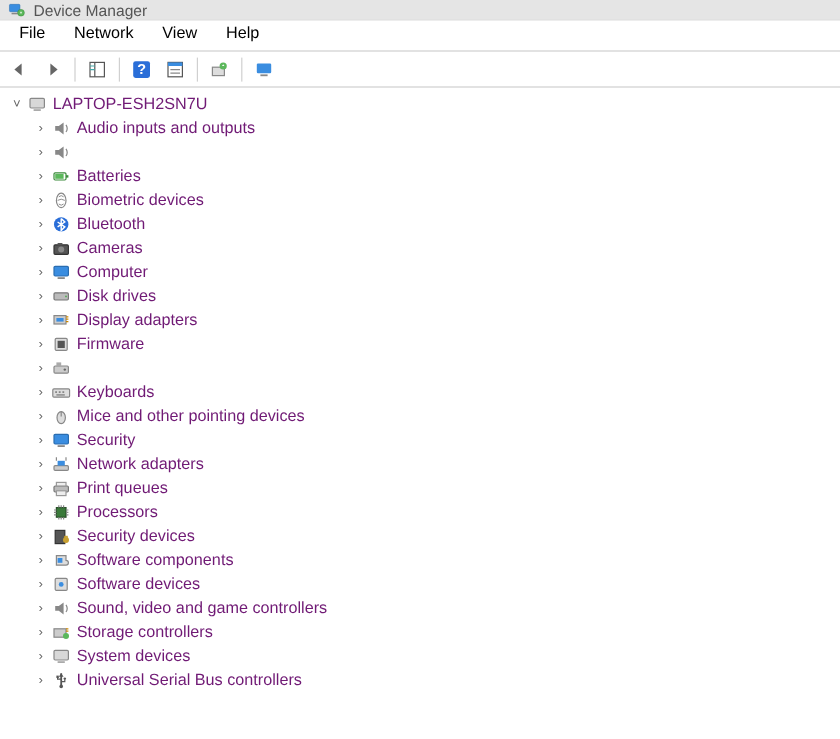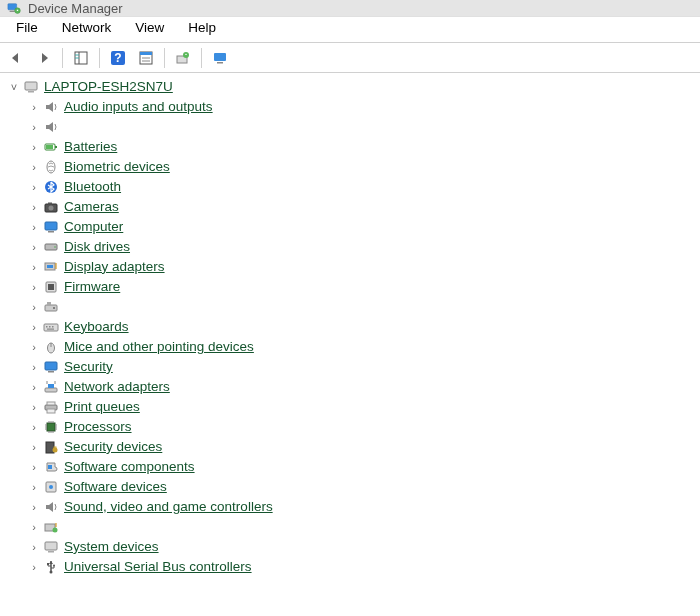--- a/index.html
+++ b/index.html
@@ -83,22 +83,21 @@
   .tree-root .icon, .tree-node .icon {
     width: 18px; height: 16px;
     display: flex; align-items: center; justify-content: center;
     margin-right: 4px;
   }
   .tree-node {
     padding-left: 20px;
   }
   .tree-root .label, .tree-node .label {
     font-size: 13.5px;
-    color: #14532d;
-    text-decoration: underline;
+    color: #701a75;
   }
   svg { display: block; }
 </style>
 </head>
 <body>
 
 <div class="titlebar">
   <span class="app-icon">
     <svg width="14" height="14" viewBox="0 0 16 16">
       <rect x="1" y="3" width="10" height="7" rx="1" fill="#3a8de0" stroke="#2a6db0" stroke-width="0.5"></rect>
@@ -416,20 +415,21 @@
       <div class="tree-node">
         <span class="expand">›</span>
         <span class="icon">
           <svg width="16" height="16" viewBox="0 0 16 16">
             <rect x="2" y="5" width="10" height="7" fill="#ccc" stroke="#888"></rect>
             <circle cx="12" cy="11" r="2.5" fill="#5bb85b"></circle>
             <line x1="12" y1="5" x2="14" y2="5" stroke="#c80"></line>
             <line x1="12" y1="7" x2="14" y2="7" stroke="#c80"></line>
           </svg>
         </span>
+        <span class="label">Storage controllers</span>
       </div>
       <div class="tree-node">
         <span class="expand">›</span>
         <span class="icon">
           <svg width="16" height="16" viewBox="0 0 16 16">
             <rect x="2" y="3" width="12" height="8" rx="1" fill="#d8d8d8" stroke="#888"></rect>
             <rect x="5" y="12" width="6" height="1.5" fill="#aaa"></rect>
           </svg>
         </span>
         <span class="label">System devices</span>

